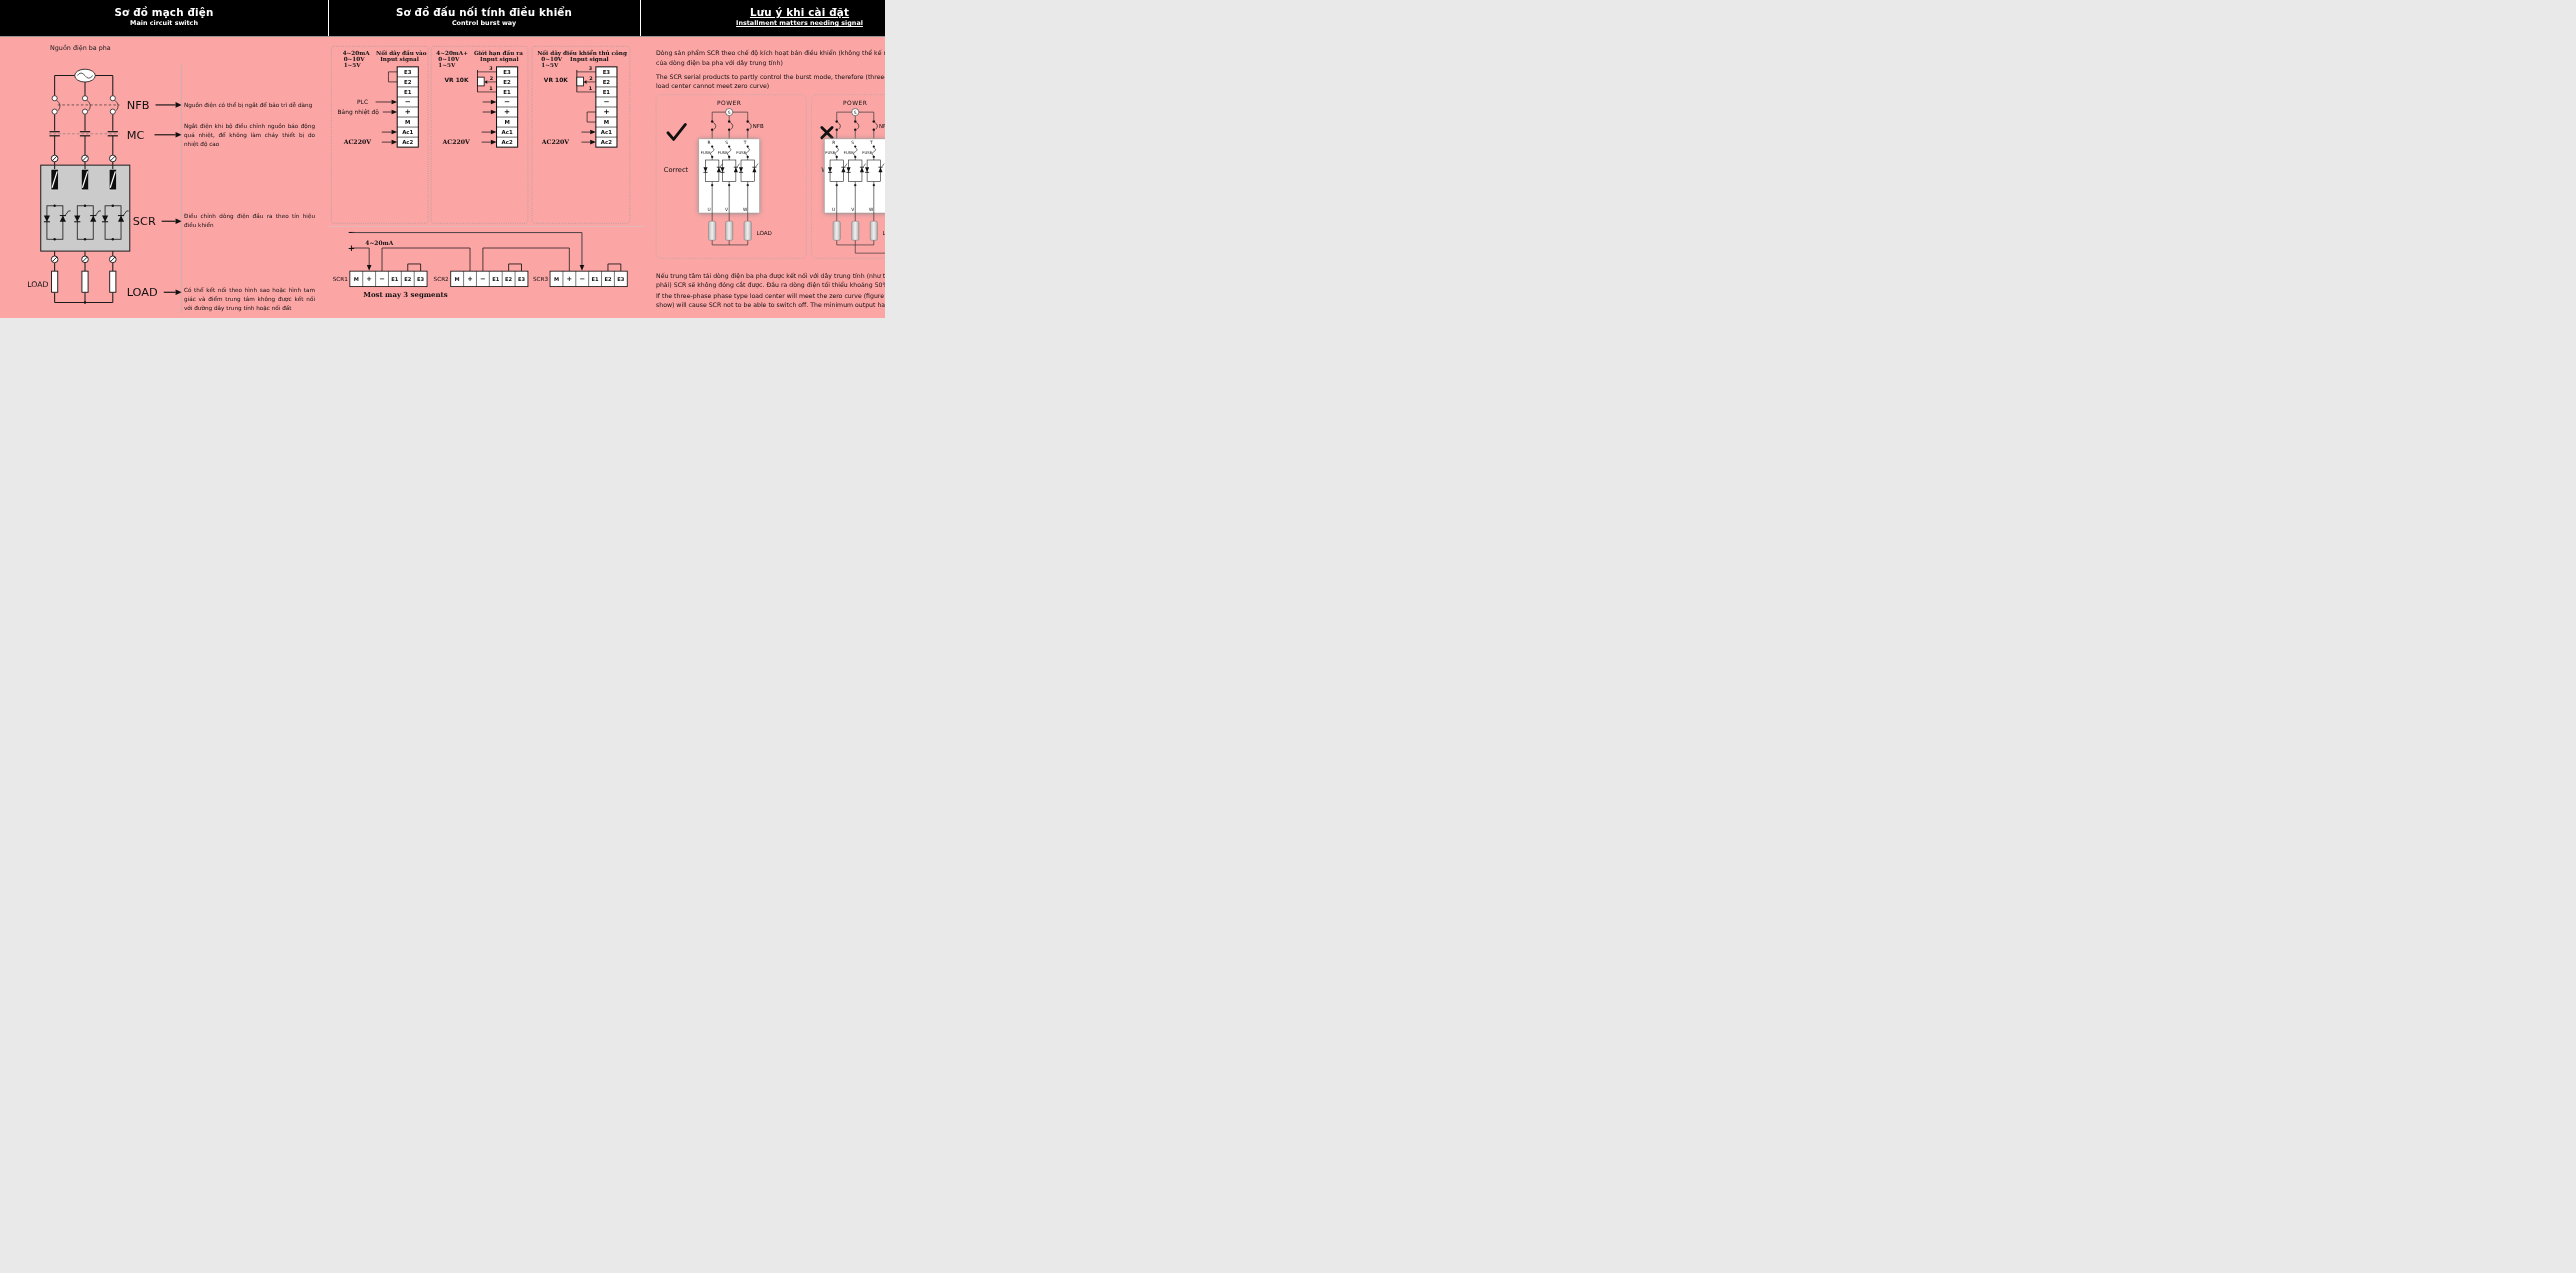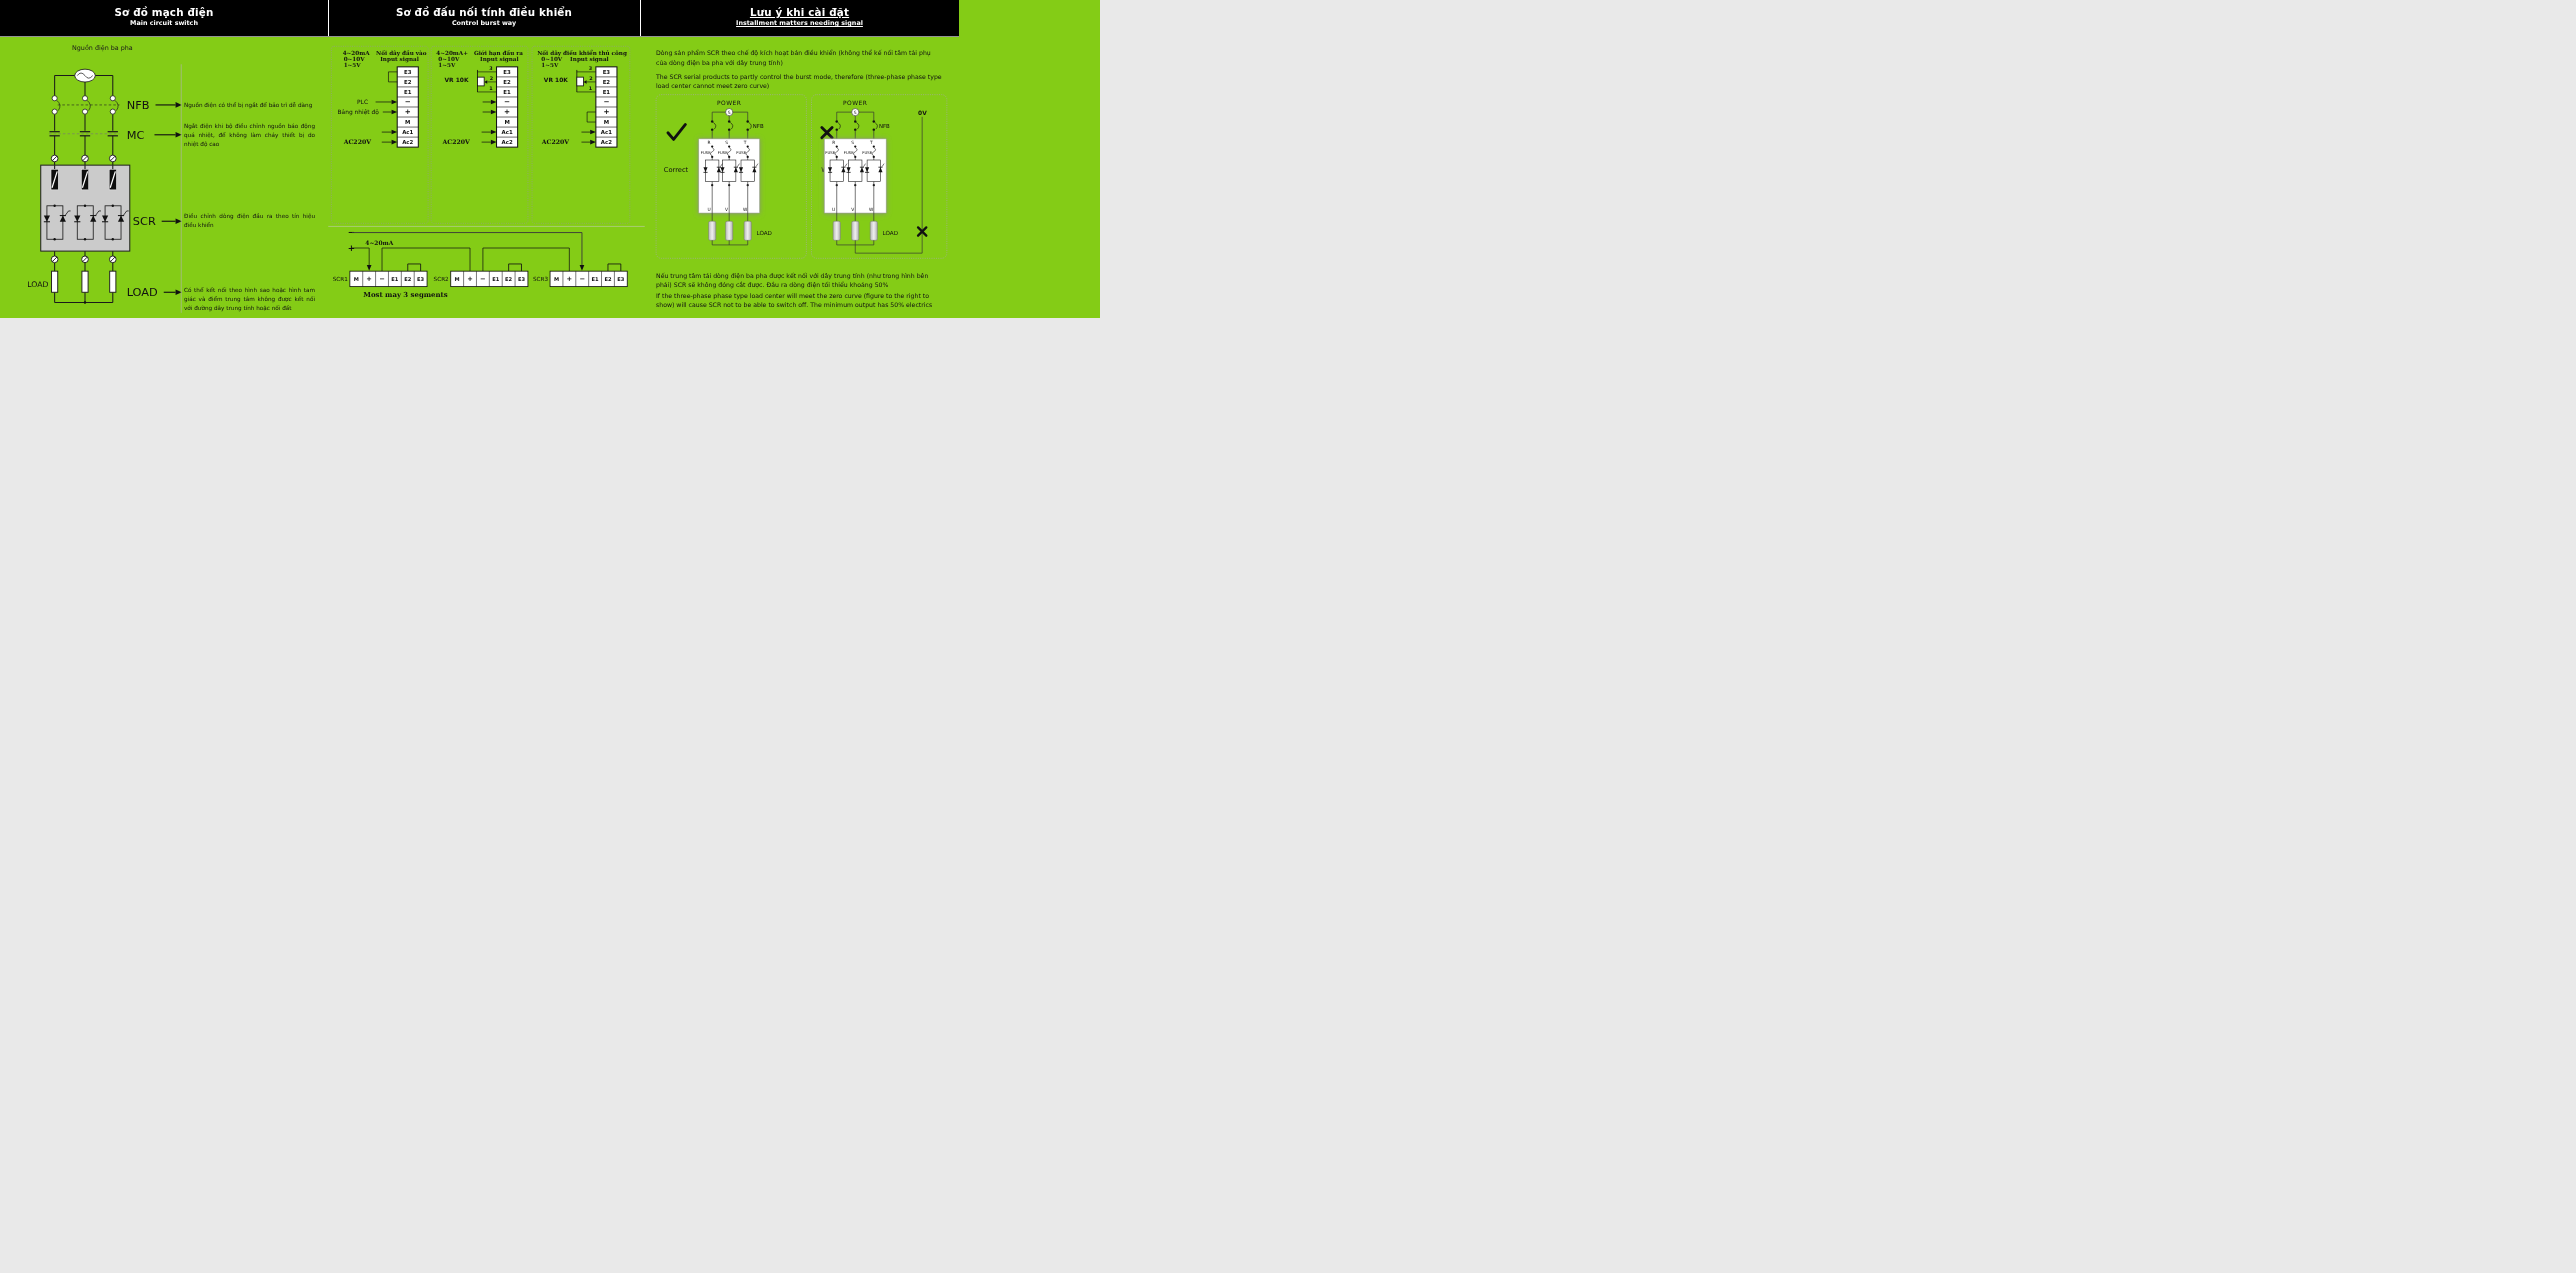--- a/index.html
+++ b/index.html
@@ -1,16 +1,16 @@
 <!DOCTYPE html>
 <html style="font-size:8.2px"><head>
 <meta charset="utf-8">
 <style>
   html,body{margin:0;padding:0;background:#e9e9e9;}
-  .page{position:relative;width:1100px;height:318px;background:#84cc16;
+  .page{position:relative;width:885px;height:318px;background:#fca5a5;
         font-family:"DejaVu Sans",sans-serif;overflow:hidden;color:#111;}
   
   .hdr{position:absolute;top:0;left:0;width:959px;height:36px;background:#000;
        border-bottom:1px solid #949494;}
   .hdr-sec{position:absolute;top:0;height:36px;color:#fff;text-align:center;}
   .hdr-sec .t{font-size:10.3px;font-weight:bold;margin-top:5.7px;letter-spacing:0.2px;}
   .hdr-sec .s{font-size:6.4px;font-weight:bold;margin-top:1.5px;}
   .hdr-sep{position:absolute;top:0;width:0.5px;height:36px;background:#fff;}
   
   .content{position:absolute;top:37px;left:0;width:959px;height:281px;}
@@ -40,21 +40,21 @@
     <div class="hdr-sec" style="left:640px;width:319px;text-decoration:underline;">
       <div class="t">Lưu ý khi cài đặt</div>
       <div class="s">Installment matters needing signal</div>
     </div>
     <div class="hdr-sep" style="left:328px;"></div>
     <div class="hdr-sep" style="left:640px;"></div>
   </div>
 
   <div class="content">
 
-    <div class="abs vtxt" style="left:72px;top:7.2px;">Nguồn điện ba pha</div>
+    <div class="abs vtxt" style="left:50px;top:7.2px;">Nguồn điện ba pha</div>
 
     <svg width="328" height="281" viewBox="0 0 637 546">
       <g stroke="#1a1a1a" stroke-width="2" fill="none">
         <path d="M106 75 H219"></path>
         <path d="M106 75 V114"></path>
           <path d="M165 87 V114"></path>
           <path d="M219 75 V114"></path>
         <path d="M106 150 V182"></path>
           <path d="M165 150 V182"></path>
           <path d="M219 150 V182"></path>

